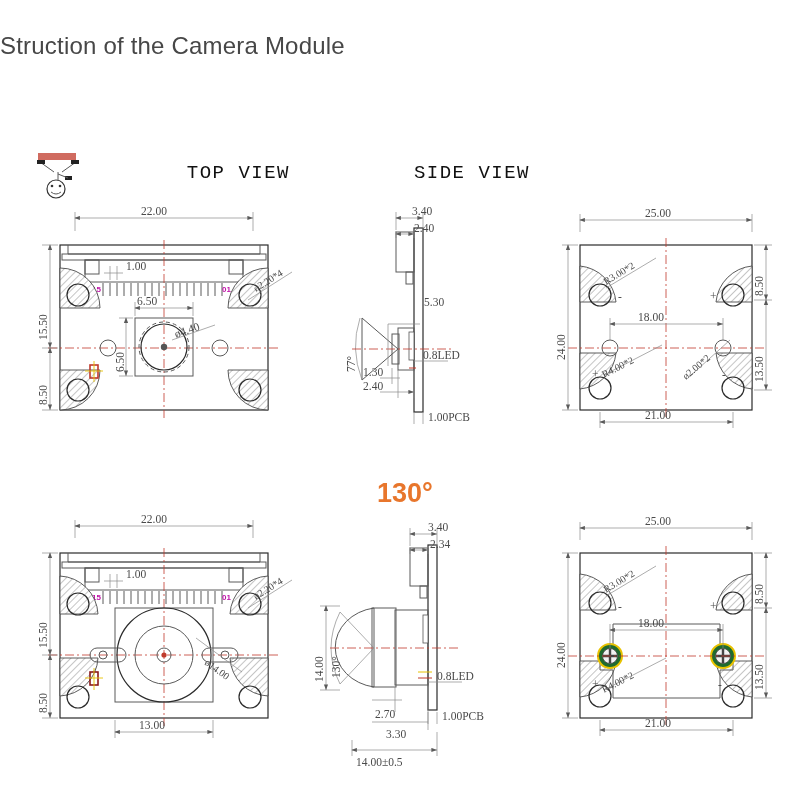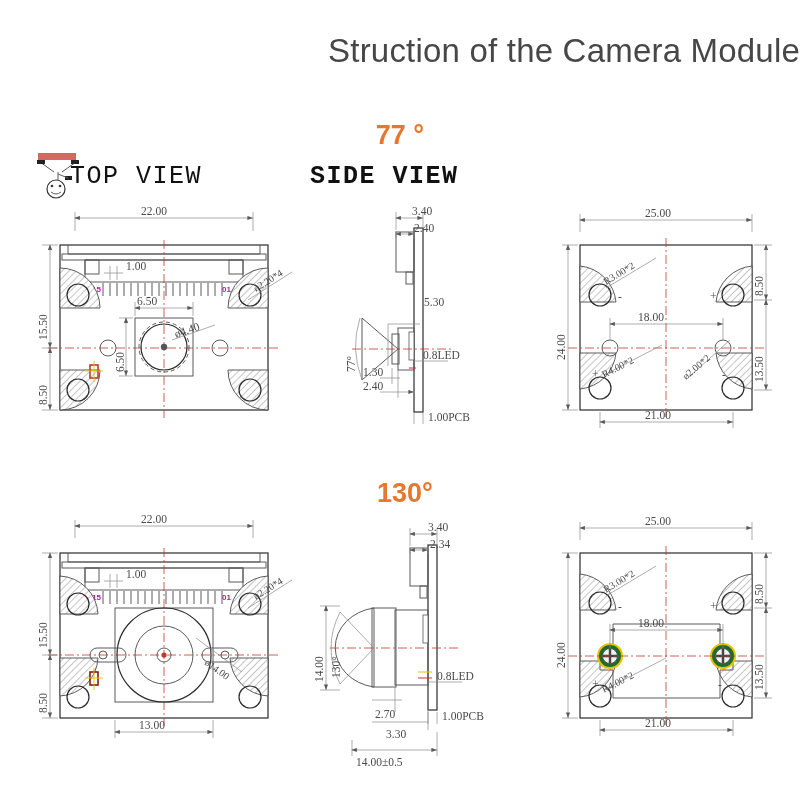--- a/index.html
+++ b/index.html
@@ -4,40 +4,40 @@
 <style>
   html,body{margin:0;padding:0;}
   body{
     width:800px;height:800px;background:#ffffff;
     font-family:"Liberation Sans",sans-serif;
     color:#3c3c3c;overflow:hidden;position:relative;
   }
   .page{position:relative;width:800px;height:800px;}
 
   .title{
-    position:absolute;top:32px;left:0;width:800px;text-align:right;
-    font-size:33px;font-weight:400;color:#474747;letter-spacing:.2px;
+    position:absolute;top:32px;left:0;width:800px;text-align:left;
+    font-size:24px;font-weight:400;color:#474747;letter-spacing:.2px;
     font-family:"Liberation Sans",sans-serif;
   }
 
   .angle-badge{
     position:absolute;text-align:center;width:200px;
     font-size:27px;font-weight:bold;color:#e8762c;
     font-family:"Liberation Sans",sans-serif;
   }
   #angle-77{top:120px;left:300px;}
   #angle-130{top:478px;left:305px;}
 
   .view-head{
-    position:absolute;text-align:left;
+    position:absolute;text-align:right;
     font-family:"Liberation Mono",monospace;
-    font-size:25px;letter-spacing:1.5px;color:#111;white-space:nowrap;
+    font-size:19px;letter-spacing:1.5px;color:#111;white-space:nowrap;
   }
   #head-top{top:162px;left:70px;width:220px;}
-  #head-side{top:162px;left:310px;width:220px;font-weight:bold;}
+  #head-side{top:162px;left:310px;width:220px;}
   #head-bottom{top:162px;left:560px;width:230px;}
 
   svg{position:absolute;top:0;left:0;width:800px;height:800px;}
   .logo{position:absolute;left:34px;top:150px;width:48px;height:50px;}
 
   
   text{font-family:"Liberation Serif",serif;fill:#4a4a4a;}
   .dim{font-size:11.5px;}
   .dimsm{font-size:10px;}
   .pin{font-size:8px;font-weight:bold;fill:#c012a8;font-family:"Liberation Sans",sans-serif;}
@@ -47,21 +47,20 @@
   .thin{stroke:#8a8a8a;stroke-width:.7;fill:none;}
   .hatchfill{fill:url(#hatch);stroke:#4a4a4a;stroke-width:.9;}
 </style>
 </head>
 <body>
 
 <div class="page">
 
   <div class="title">Struction of the Camera Module</div>
 
-  <div class="angle-badge" id="angle-77">77 °</div>
   <div class="angle-badge" id="angle-130">130°</div>
 
   <div class="view-head" id="head-top">TOP VIEW</div>
   <div class="view-head" id="head-side">SIDE VIEW</div>
 
   <svg class="logo" viewBox="0 0 48 50">
     <rect x="4" y="3" width="38" height="7" fill="#c0392b" opacity=".75"></rect>
     <path d="M6 12 L20 22 M42 12 L28 22 M24 22 L24 30" class="ln" stroke="#333"></path>
     <rect x="3" y="10" width="8" height="4" fill="#222"></rect>
     <rect x="37" y="10" width="8" height="4" fill="#222"></rect>

